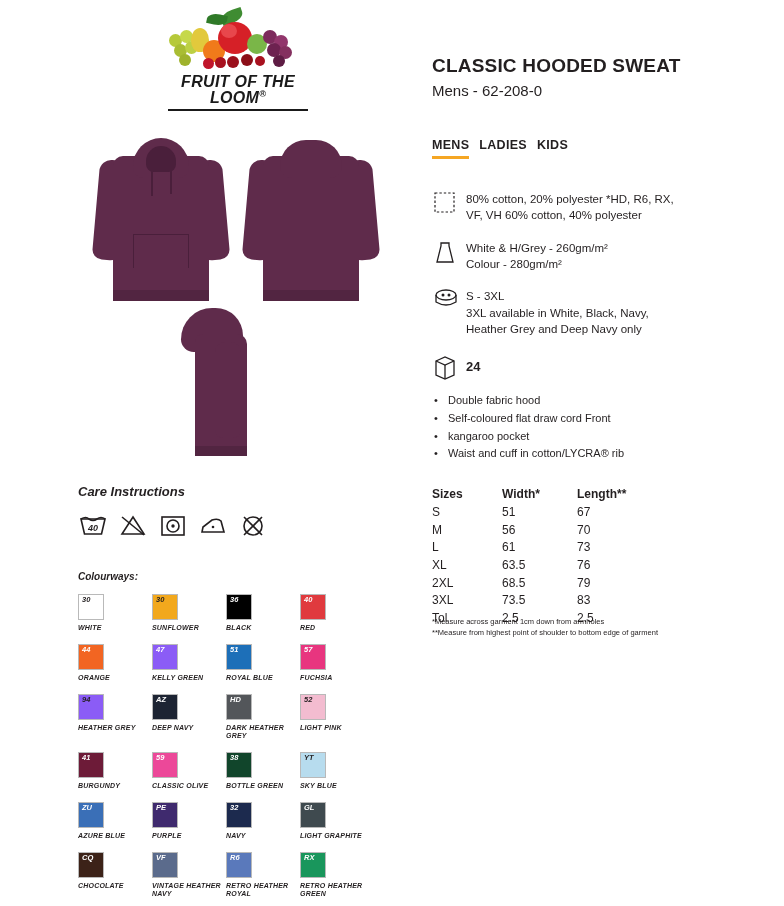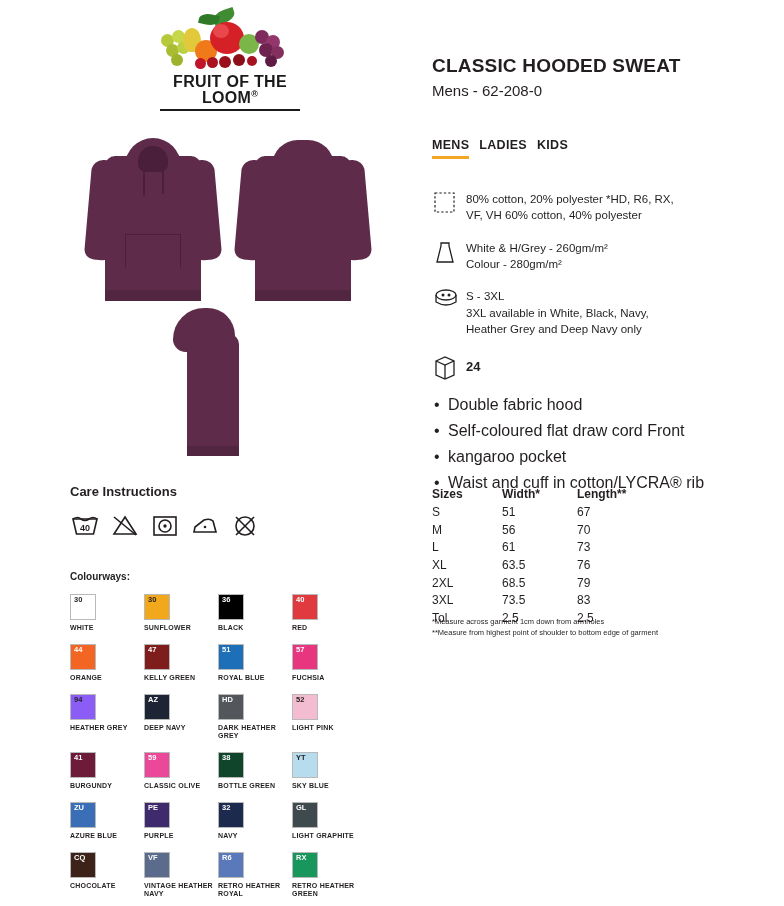--- a/index.html
+++ b/index.html
@@ -15,24 +15,25 @@
   .page {
     position: relative;
     width: 784px;
     height: 906px;
     overflow: hidden;
   }
 
   
   .left-col {
     position: absolute;
-    left: 0;
+    left: 8px;
     top: 0;
     width: 420px;
     height: 906px;
+    font-style: italic;
   }
 
   
   .logo-wrap {
     position: absolute;
     left: 150px;
     top: 10px;
     width: 160px;
     text-align: center;
   }
@@ -203,21 +204,21 @@
     font-size: 11.5px;
     line-height: 1.42;
     padding-top: 1px;
   }
   .spec-tx.bold { font-weight: bold; font-size: 13px; padding-top: 6px; }
 
   .features {
     position: absolute;
     left: 2px;
     top: 392px;
-    font-size: 16px;
+    font-size: 11px;
     line-height: 1.62;
     list-style: none;
     margin: 0;
     padding: 0;
   }
   .features li { position: relative; padding-left: 14px; }
   .features li:before {
     content: "•";
     position: absolute;
     left: 0;
@@ -408,21 +409,21 @@
           </div>
           <div class="cw-label">RED</div>
         </div>
         <div class="cw-item">
           <div class="cw-swatch" style="background: rgb(242, 101, 34);">
             <span class="cw-code" style="color: rgb(255, 255, 255);">44</span>
           </div>
           <div class="cw-label">ORANGE</div>
         </div>
         <div class="cw-item">
-          <div class="cw-swatch" style="background: #7f1d1d;">
+          <div class="cw-swatch" style="background: #8b5cf6;">
             <span class="cw-code" style="color: rgb(255, 255, 255);">47</span>
           </div>
           <div class="cw-label">KELLY GREEN</div>
         </div>
         <div class="cw-item">
           <div class="cw-swatch" style="background: rgb(29, 111, 184);">
             <span class="cw-code" style="color: rgb(255, 255, 255);">51</span>
           </div>
           <div class="cw-label">ROYAL BLUE</div>
         </div>

